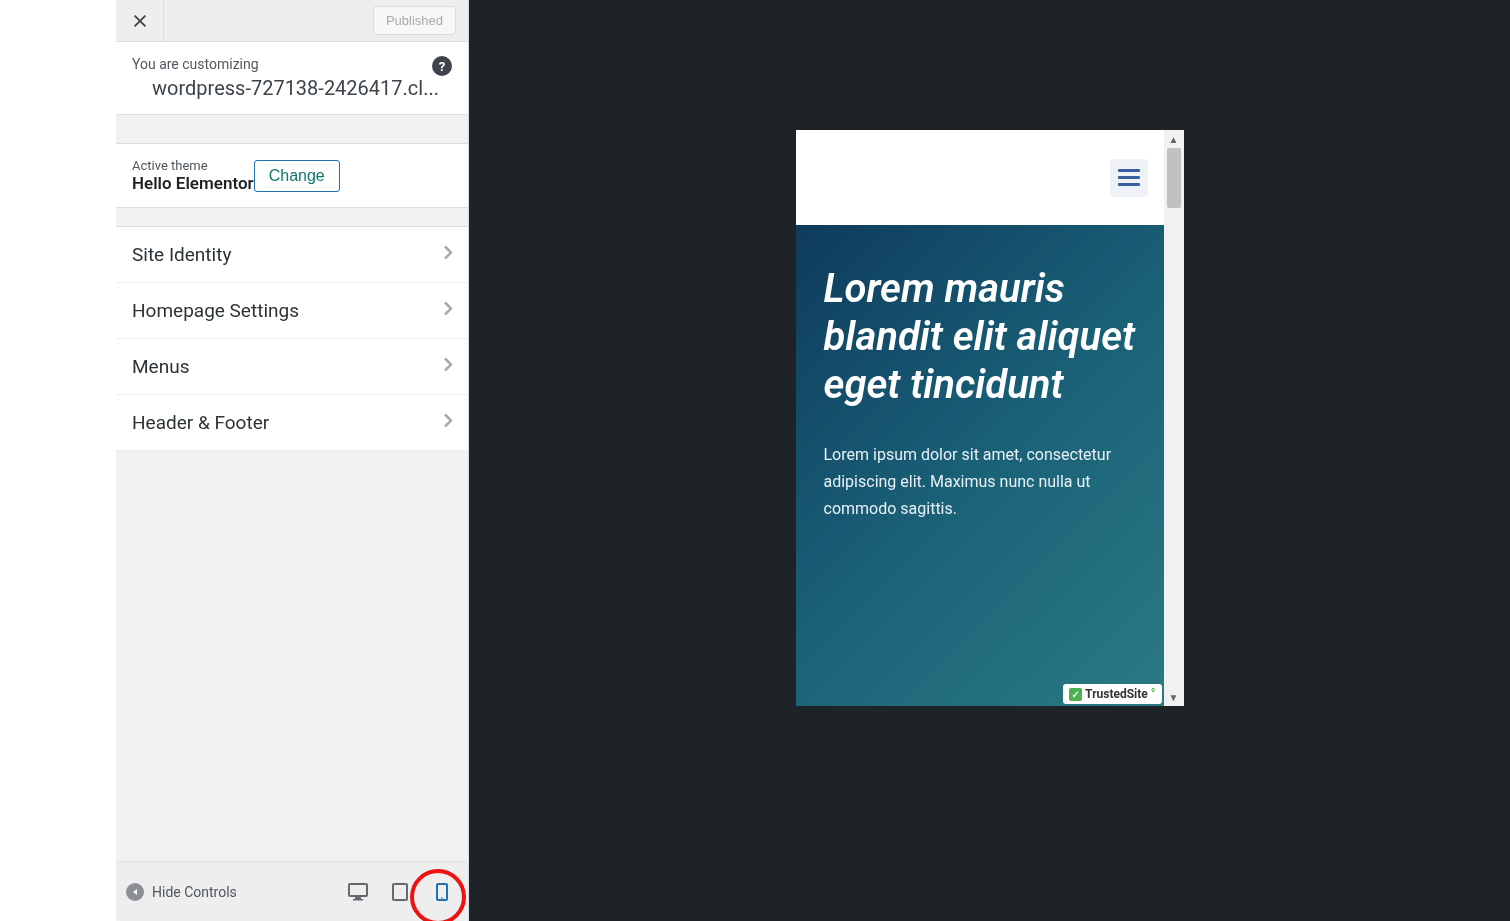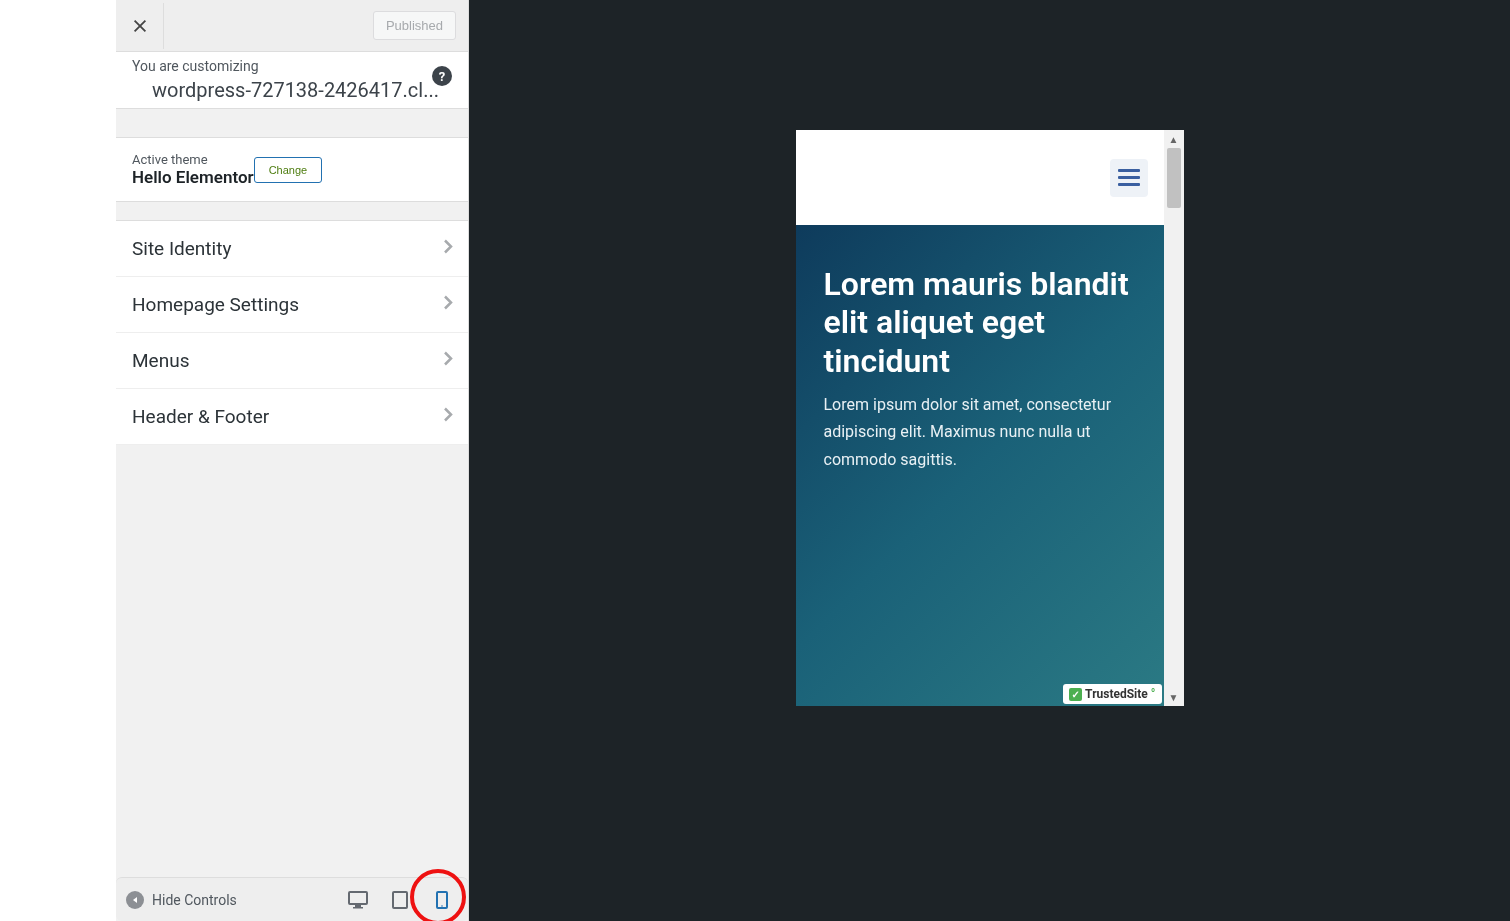--- a/index.html
+++ b/index.html
@@ -21,21 +21,21 @@
       display: flex;
       flex-direction: column;
       position: relative;
       border-right: 1px solid #ddd;
     }
     .sidebar-header {
       display: flex;
       align-items: center;
       justify-content: space-between;
       padding: 0 12px 0 0;
-      height: 52px;
+      height: 42px;
       background: #eee;
       border-bottom: 1px solid #ddd;
     }
     .close-btn {
       width: 48px;
       height: 46px;
       display: flex;
       align-items: center;
       justify-content: center;
       cursor: pointer;
@@ -46,21 +46,21 @@
       padding: 6px 12px;
       background: #f6f7f7;
       border: 1px solid #dcdcde;
       border-radius: 3px;
       color: #a7aaad;
       font-size: 13px;
       cursor: default;
     }
     .sidebar-info {
       background: #fff;
-      padding: 6px 16px;
+      padding: 14px 16px;
       border-bottom: 1px solid #ddd;
       position: relative;
     }
     .customize-label {
       font-size: 14px;
       color: #50575e;
       margin-bottom: 4px;
     }
     .site-url {
       font-size: 20px;
@@ -95,22 +95,22 @@
       display: flex;
       align-items: center;
     }
     .theme-text-small { font-size: 13px; color: #50575e; }
     .theme-name { font-weight: 600; font-size: 17px; color: #1d2327; }
     .change-btn {
       padding: 6px 14px;
       background: #fff;
       border: 1px solid #2271b1;
       border-radius: 3px;
-      color: #4d7c0f;
-      font-size: 11px;
+      color: #0f766e;
+      font-size: 16px;
       cursor: pointer;
     }
     .fill-gap2 { height: 18px; background: #f1f1f1;}
     .menu-list {
       background: #fff;
     }
     .menu-item {
       padding: 16px 42px 16px 16px;
       border-bottom: 1px solid #eee;
       font-size: 19px;
@@ -124,21 +124,21 @@
       right: 14px;
       top: 50%;
       transform: translateY(-50%);
       color: #a7aaad;
     }
     .sidebar-footer {
       position: absolute;
       bottom: 0;
       left: 0;
       right: 0;
-      height: 44px;
+      height: 60px;
       background: #eee;
       border-top: 1px solid #ddd;
       display: flex;
       align-items: center;
       justify-content: space-between;
       padding: 0 10px;
       border-radius: 6px;
     }
     .hide-controls {
       display: flex;
@@ -246,24 +246,25 @@
       border-radius: 1px;
     }
     .hero {
       background: linear-gradient(135deg, #0e3b5c 0%, #1a6178 50%, #2b7a84 100%);
       padding: 40px 28px 32px 28px;
       color: #fff;
       min-height: 481px;
       position: relative;
     }
     .hero h1 {
-      font-size: 32px;
+      font-size: 40px;
       line-height: 1.2;
       font-weight: 600;
-      margin-bottom: 11px;
+      margin-bottom: 32px;
+      font-style: italic;
     }
     .hero p {
       font-size: 16px;
       line-height: 1.7;
       color: #e8f0f4;
     }
     .trusted-badge {
       position: absolute;
       bottom: 2px;
       right: 2px;

